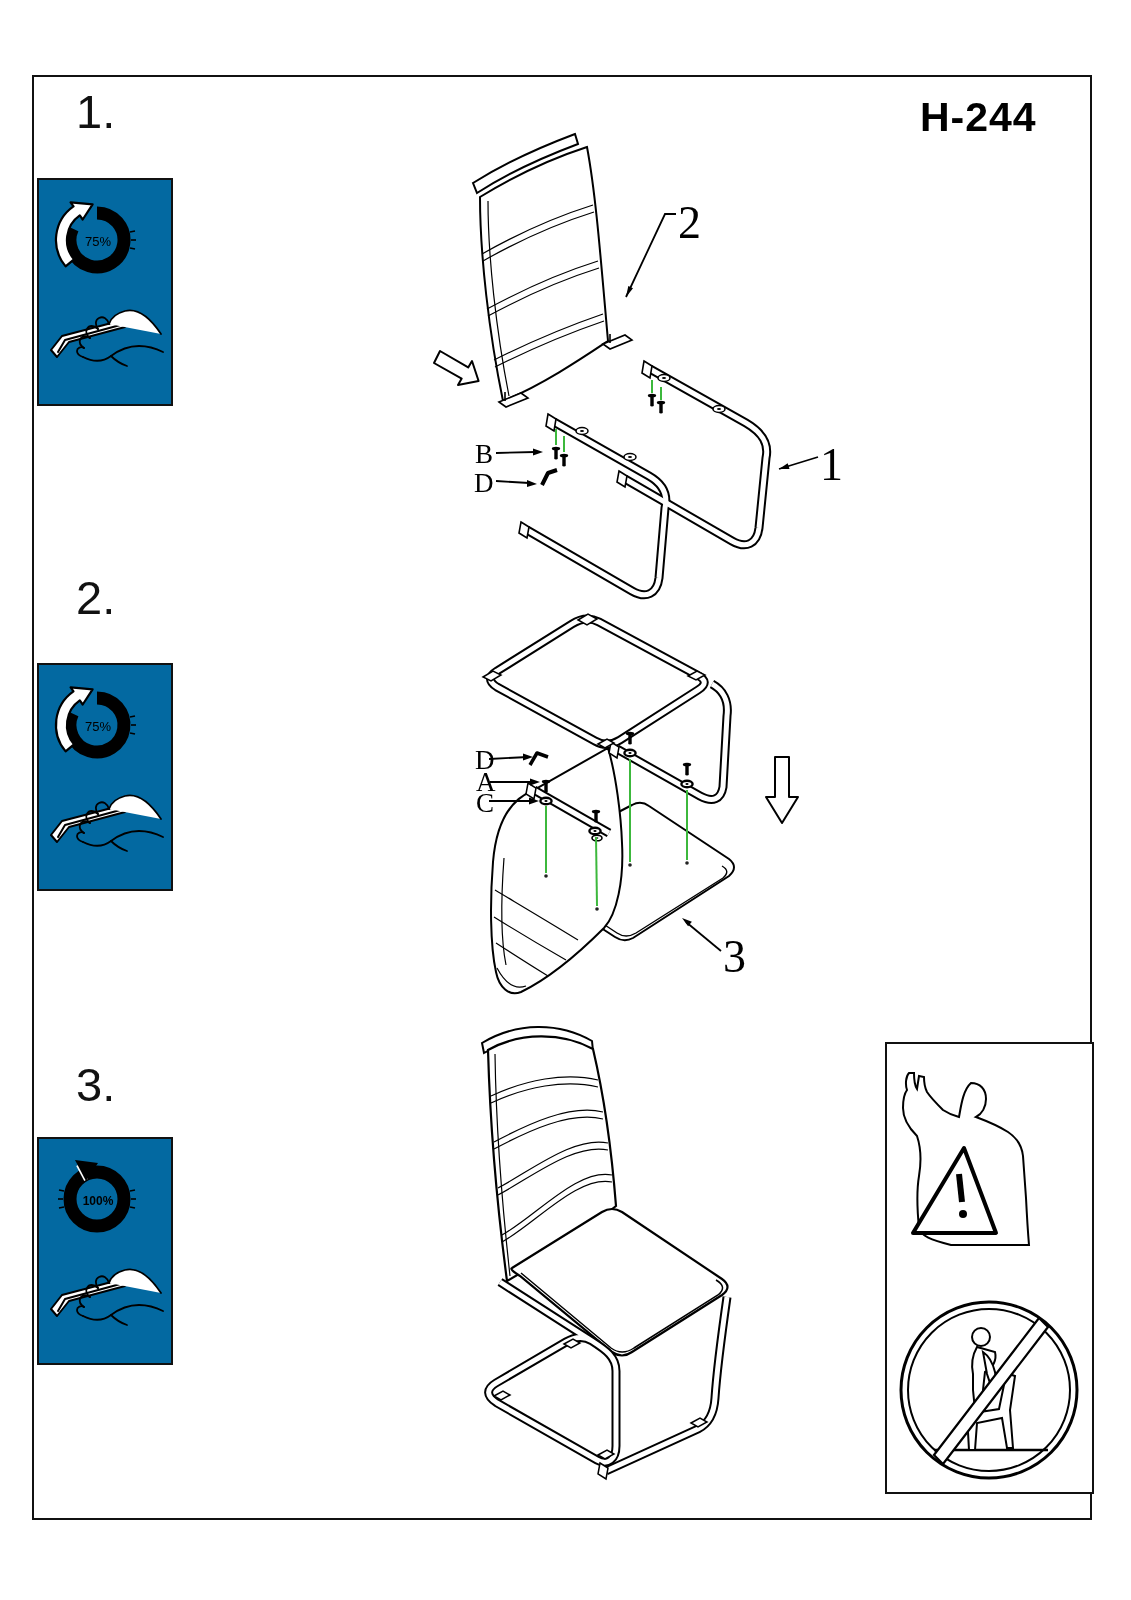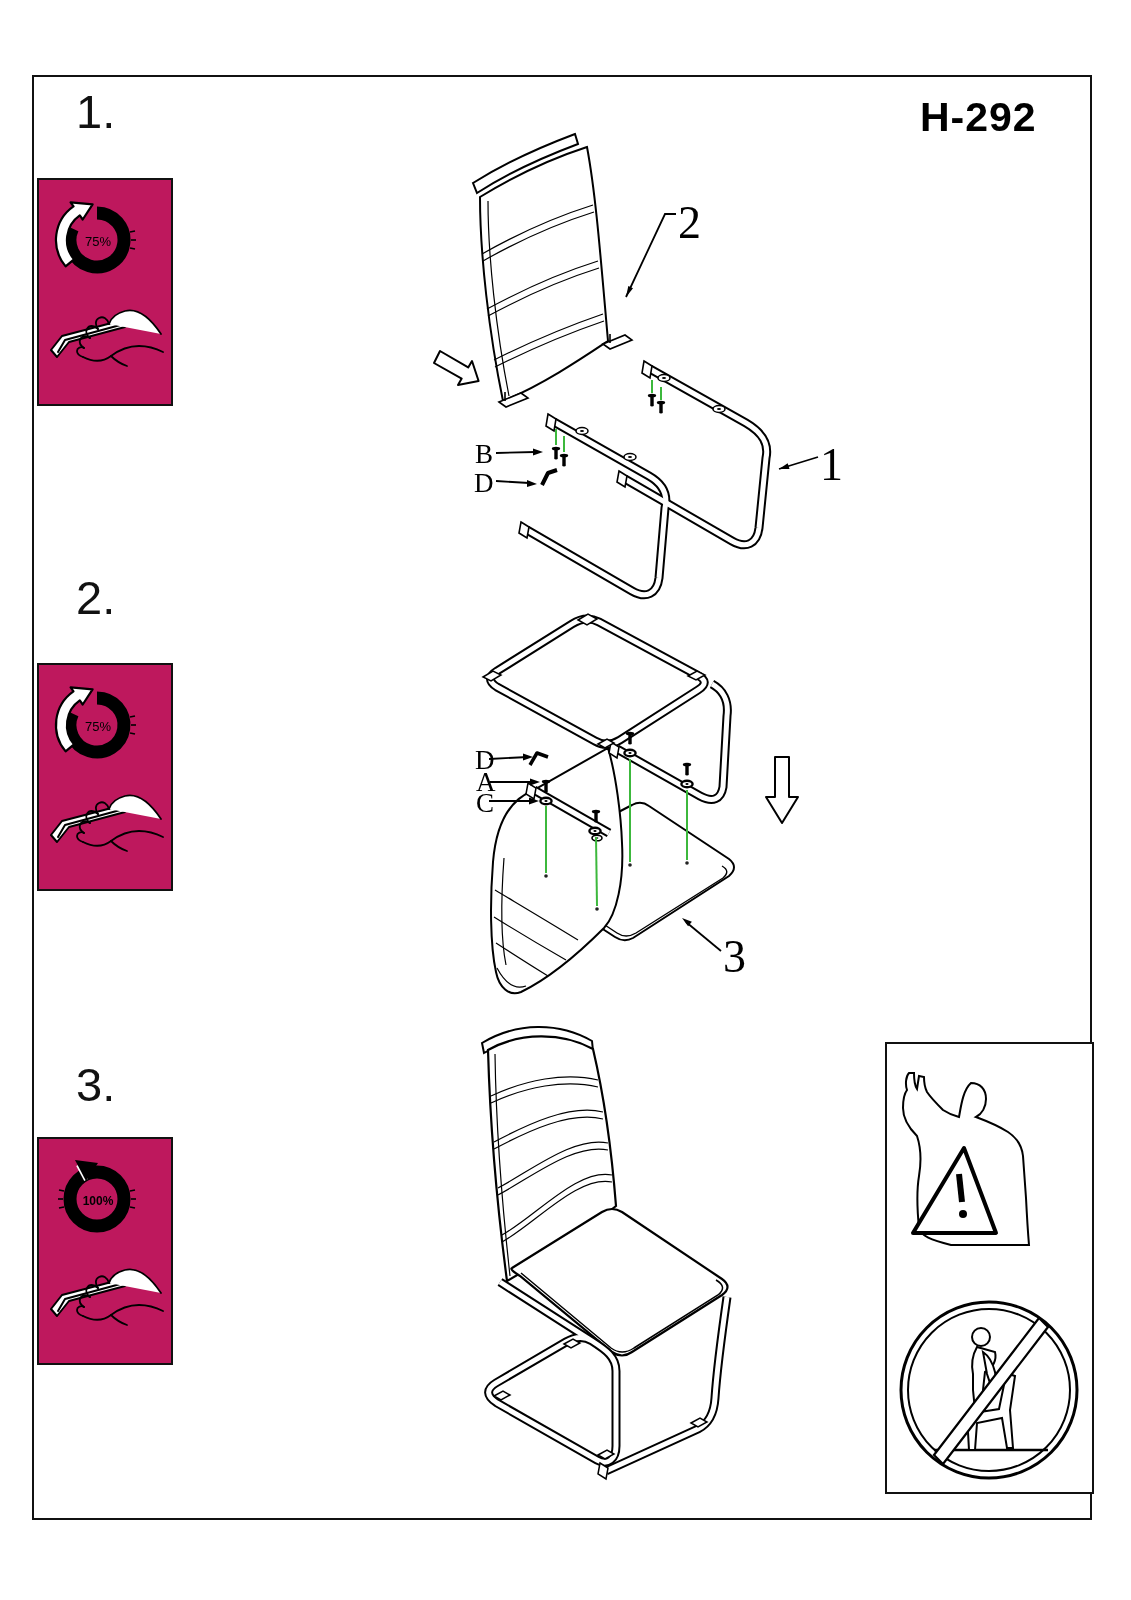--- a/index.html
+++ b/index.html
@@ -1,35 +1,35 @@
 <!DOCTYPE html>
 <html><head>
 <meta charset="utf-8">
 <style>
   html,body{margin:0;padding:0;background:#fff;}
   #page{position:relative;width:1131px;height:1600px;background:#ffffff;font-family:"Liberation Sans",sans-serif;overflow:hidden;}
   .sheet-border{position:absolute;left:32px;top:75px;width:1056px;height:1441px;border:2px solid #111;}
   .step-num{position:absolute;font-family:"Liberation Sans",sans-serif;font-size:47px;color:#111;}
   .model-title{position:absolute;left:920px;top:94px;font-size:41px;font-weight:bold;color:#000;letter-spacing:1px;}
-  .torque-box{position:absolute;left:37px;width:132px;height:224px;border:2px solid #111;background:#be185d;}
+  .torque-box{position:absolute;left:37px;width:132px;height:224px;border:2px solid #111;background:#0369a1;}
   .warning-box{position:absolute;left:885px;top:1042px;width:205px;height:448px;border:2px solid #111;background:#fff;}
   .abs{position:absolute;}
   svg text{font-family:"Liberation Serif",serif;}
   .pct{font-family:"Liberation Sans",sans-serif;}
 </style>
 </head>
 <body>
 
 <div id="page">
   <div class="sheet-border"></div>
 
   <div class="step-num" style="left:76px;top:84px;">1.</div>
   <div class="step-num" style="left:76px;top:570px;">2.</div>
   <div class="step-num" style="left:76px;top:1057px;">3.</div>
-  <div class="model-title">H-292</div>
+  <div class="model-title">H-244</div>
 
   <div class="torque-box" style="top:178px;">
     <svg class="abs" style="left:12px;top:14px;" width="92" height="92" viewBox="-46 -46 92 92">
       <g stroke="#000">
         <path d="M0,-27 A27,27 0 1 1 -24.5,-11.4" fill="none" stroke-width="13"></path>
         <g stroke-width="1.6">
           <line x1="-33" y1="-8" x2="-38" y2="-9"></line>
             <line x1="-34" y1="0" x2="-39" y2="0"></line>
             <line x1="-33" y1="8" x2="-38" y2="9"></line>
           <line x1="33" y1="-8" x2="38" y2="-9"></line>

